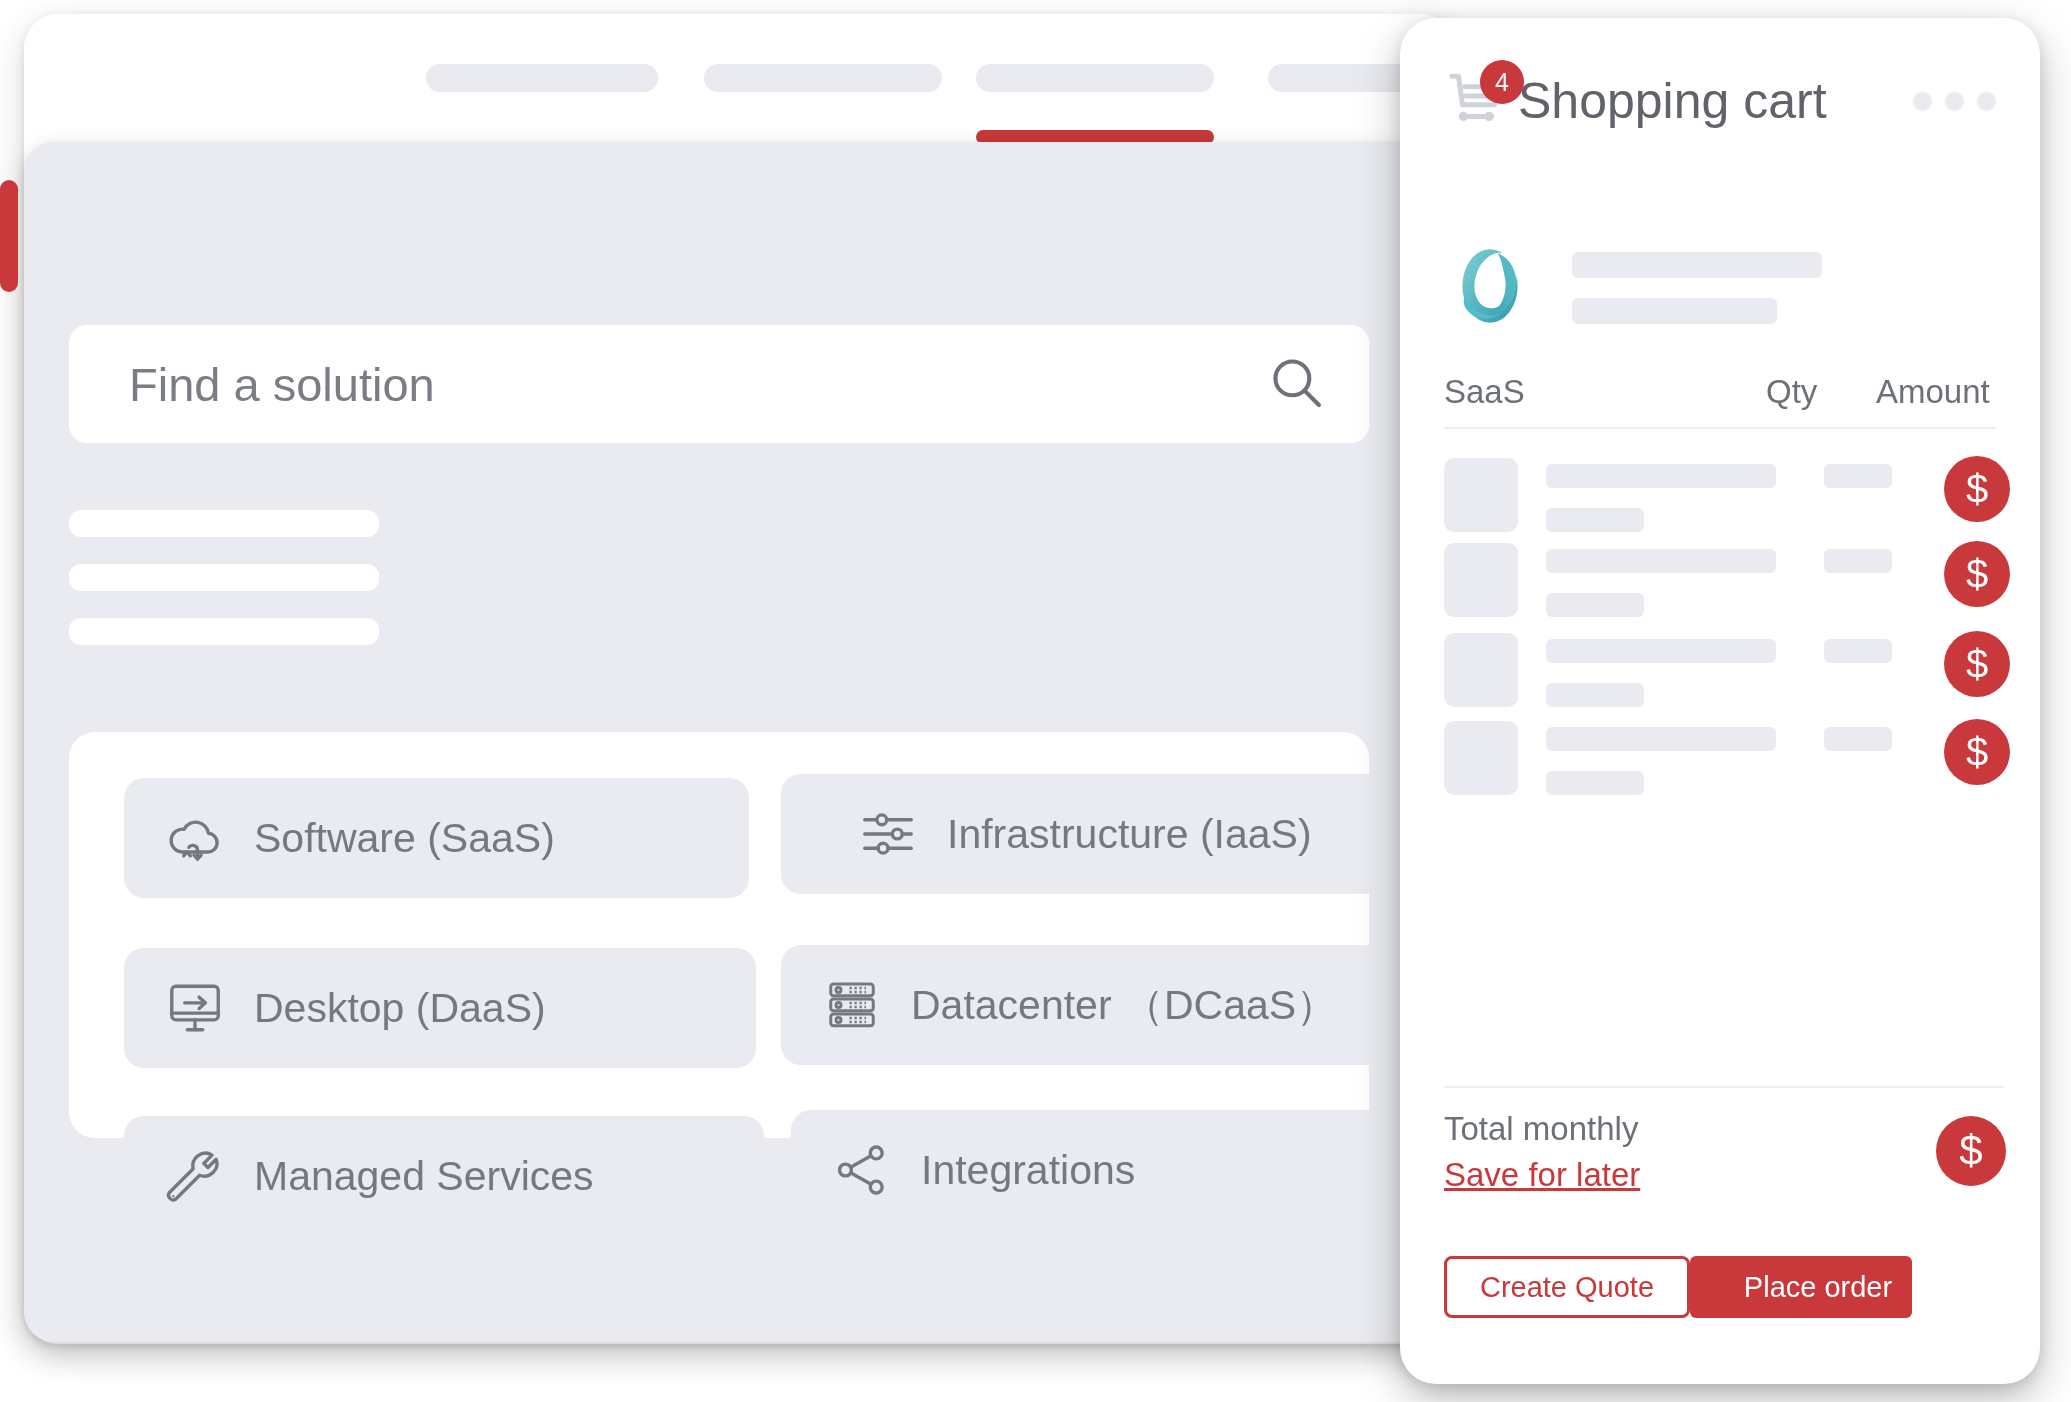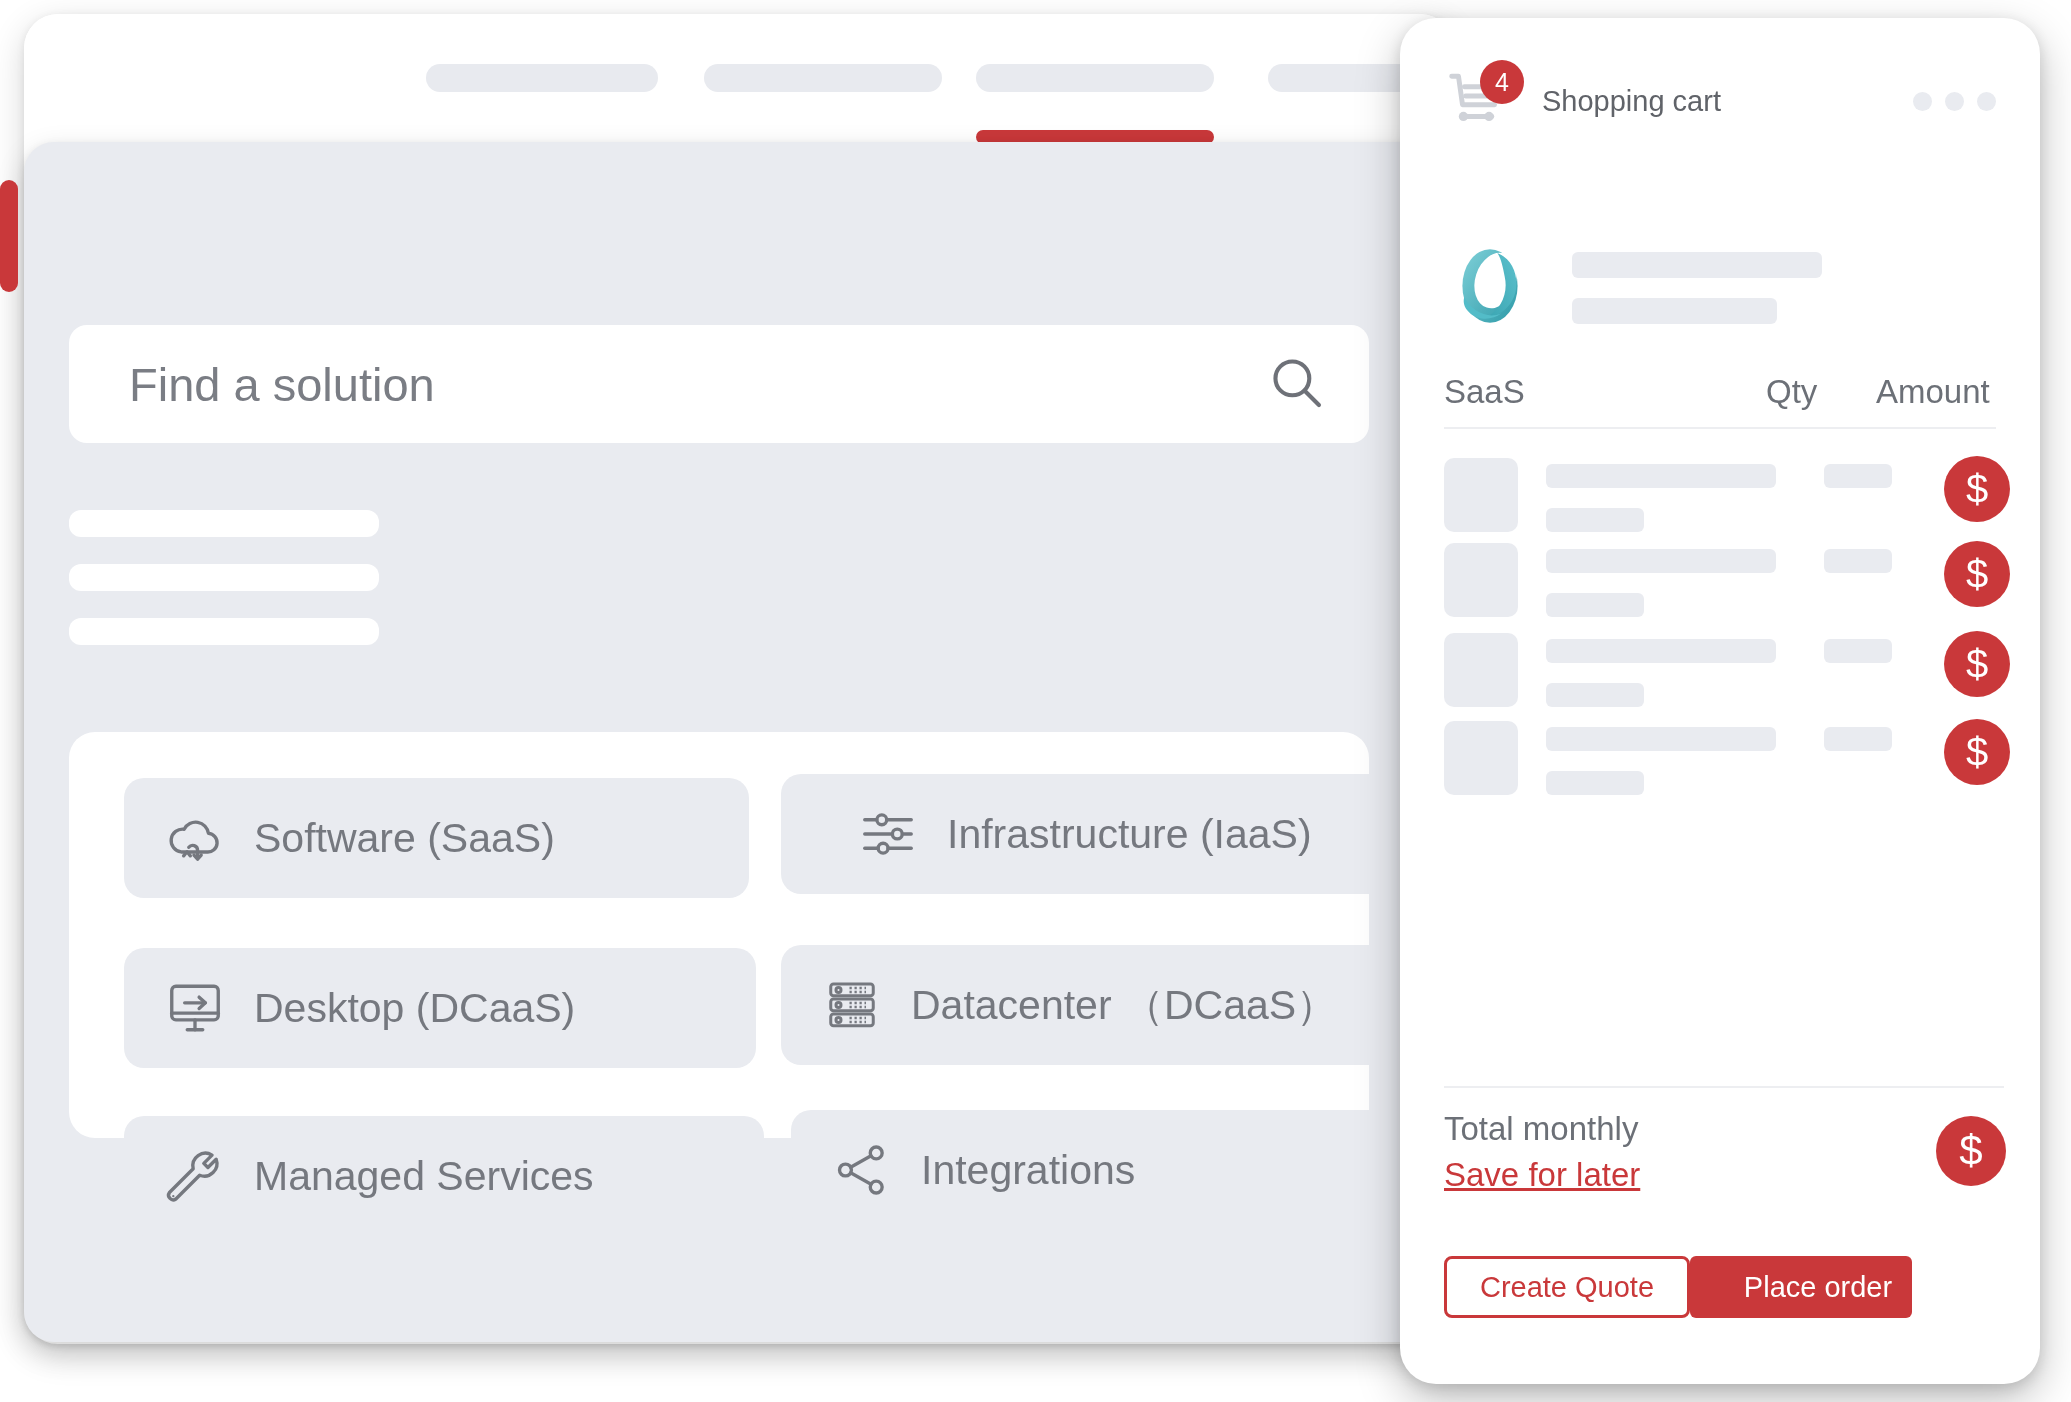--- a/index.html
+++ b/index.html
@@ -80,21 +80,21 @@
   #cart-header{
     position:absolute; left:0; top:38px; width:100%; height:90px;
     display:flex; align-items:center; padding:0 44px; box-sizing:border-box;
   }
   #cart-icon-wrap{position:relative; width:74px; height:74px;}
   #cart-badge{
     position:absolute; right:-6px; top:-4px; width:44px; height:44px; border-radius:50%;
     background:#c9383a; color:#fff; font-size:25px;
     display:flex; align-items:center; justify-content:center;
   }
-  #cart-title{font-size:29px; color:#606369; margin-left:24px; white-space:nowrap;}
+  #cart-title{font-size:50px; color:#606369; white-space:nowrap;}
   #cart-more{margin-left:auto; display:flex; gap:13px;}
   #cart-more span{width:19px; height:19px; border-radius:50%; background:#e9ebf0; display:block;}
 
   #cart-brand{
     position:absolute; left:44px; top:220px; width:560px; height:100px;
     display:flex; align-items:center;
   }
   .brand-lines{margin-left:36px;}
   .brand-line{background:#e9ebf0; border-radius:6px;}
 
@@ -209,21 +209,21 @@
           <span class="tile-icon" style="margin-left: 34px;">
             <svg width="62" height="62" viewBox="0 0 24 24" fill="none" stroke="#75787f" stroke-width="1.3" stroke-linecap="round" stroke-linejoin="round">
       <rect x="3" y="3.6" width="18" height="13" rx="1.6"></rect>
       <line x1="3" y1="14" x2="21" y2="14"></line>
       <line x1="8" y1="10" x2="16" y2="10"></line>
               <path d="M13.6 7.8 16 10l-2.4 2.2"></path>
       <line x1="12" y1="16.6" x2="12" y2="20.4"></line>
               <line x1="9" y1="20.4" x2="15" y2="20.4"></line>
             </svg>
           </span>
-          <span class="tile-label" style="margin-left: 22px;">Desktop (DCaaS)</span>
+          <span class="tile-label" style="margin-left: 22px;">Desktop (DaaS)</span>
         </div>
         <div class="tile" style="left: 712px; top: 213px; width: 622px;">
           <span class="tile-icon" style="margin-left: 34px;">
             <svg width="60" height="60" viewBox="0 0 24 24" fill="none" stroke="#75787f" stroke-width="1.2" stroke-linecap="round">
       <rect x="3.5" y="3.6" width="17" height="4.7" rx="1.1"></rect>
       <rect x="3.5" y="9.6" width="17" height="4.7" rx="1.1"></rect>
       <rect x="3.5" y="15.6" width="17" height="4.7" rx="1.1"></rect>
       <circle cx="6.6" cy="5.95" r="1"></circle>
               <circle cx="6.6" cy="11.95" r="1"></circle>
               <circle cx="6.6" cy="17.95" r="1"></circle>

